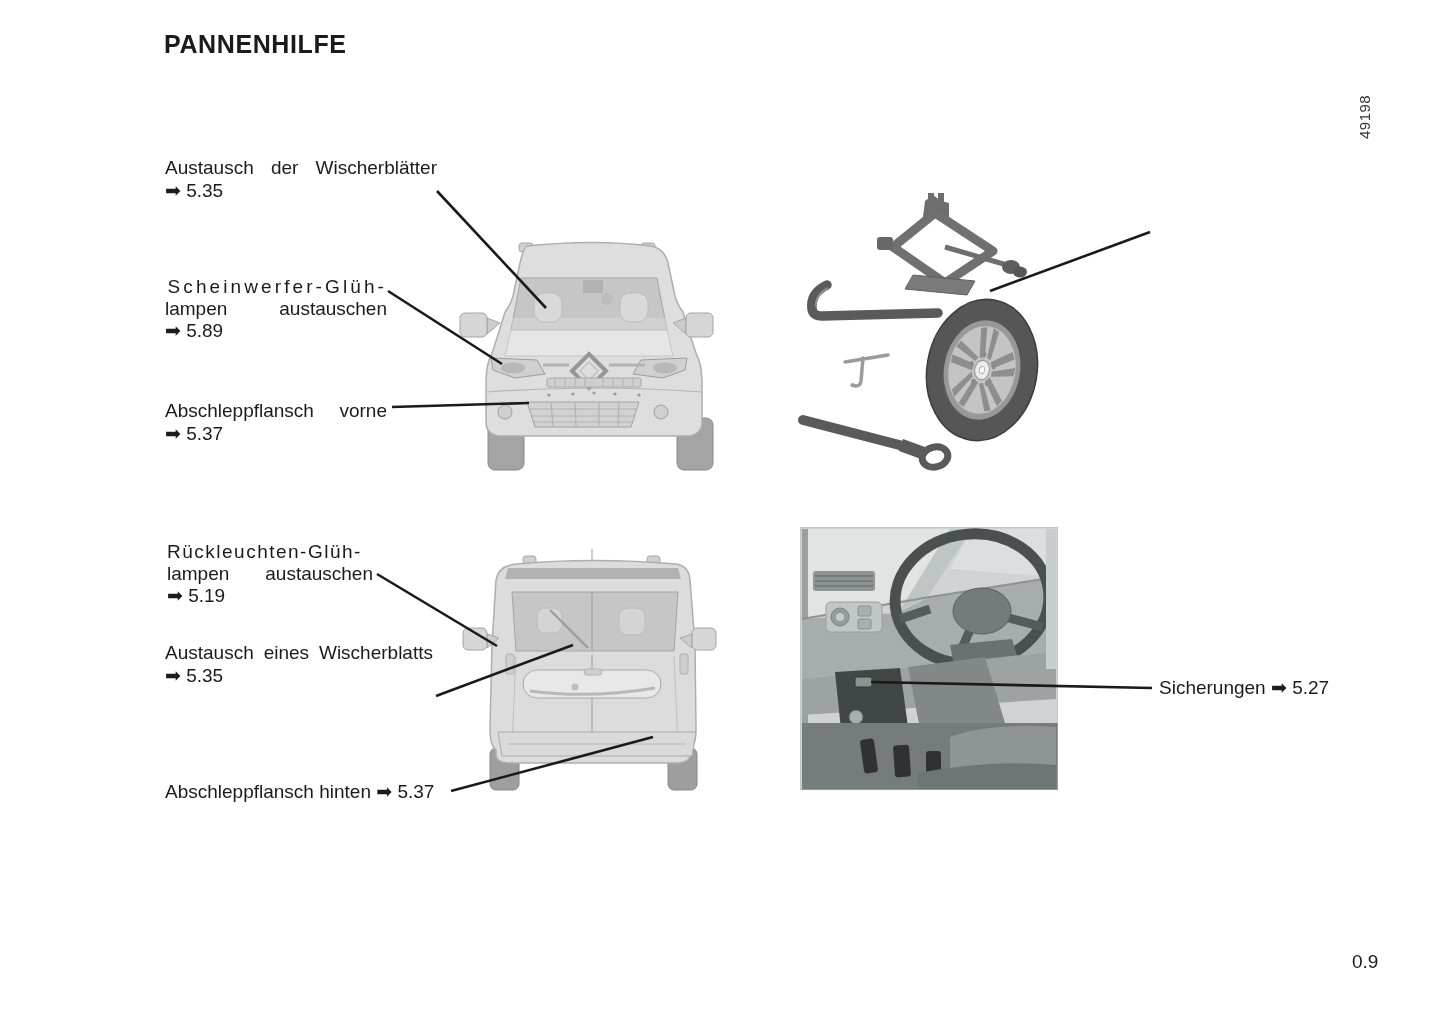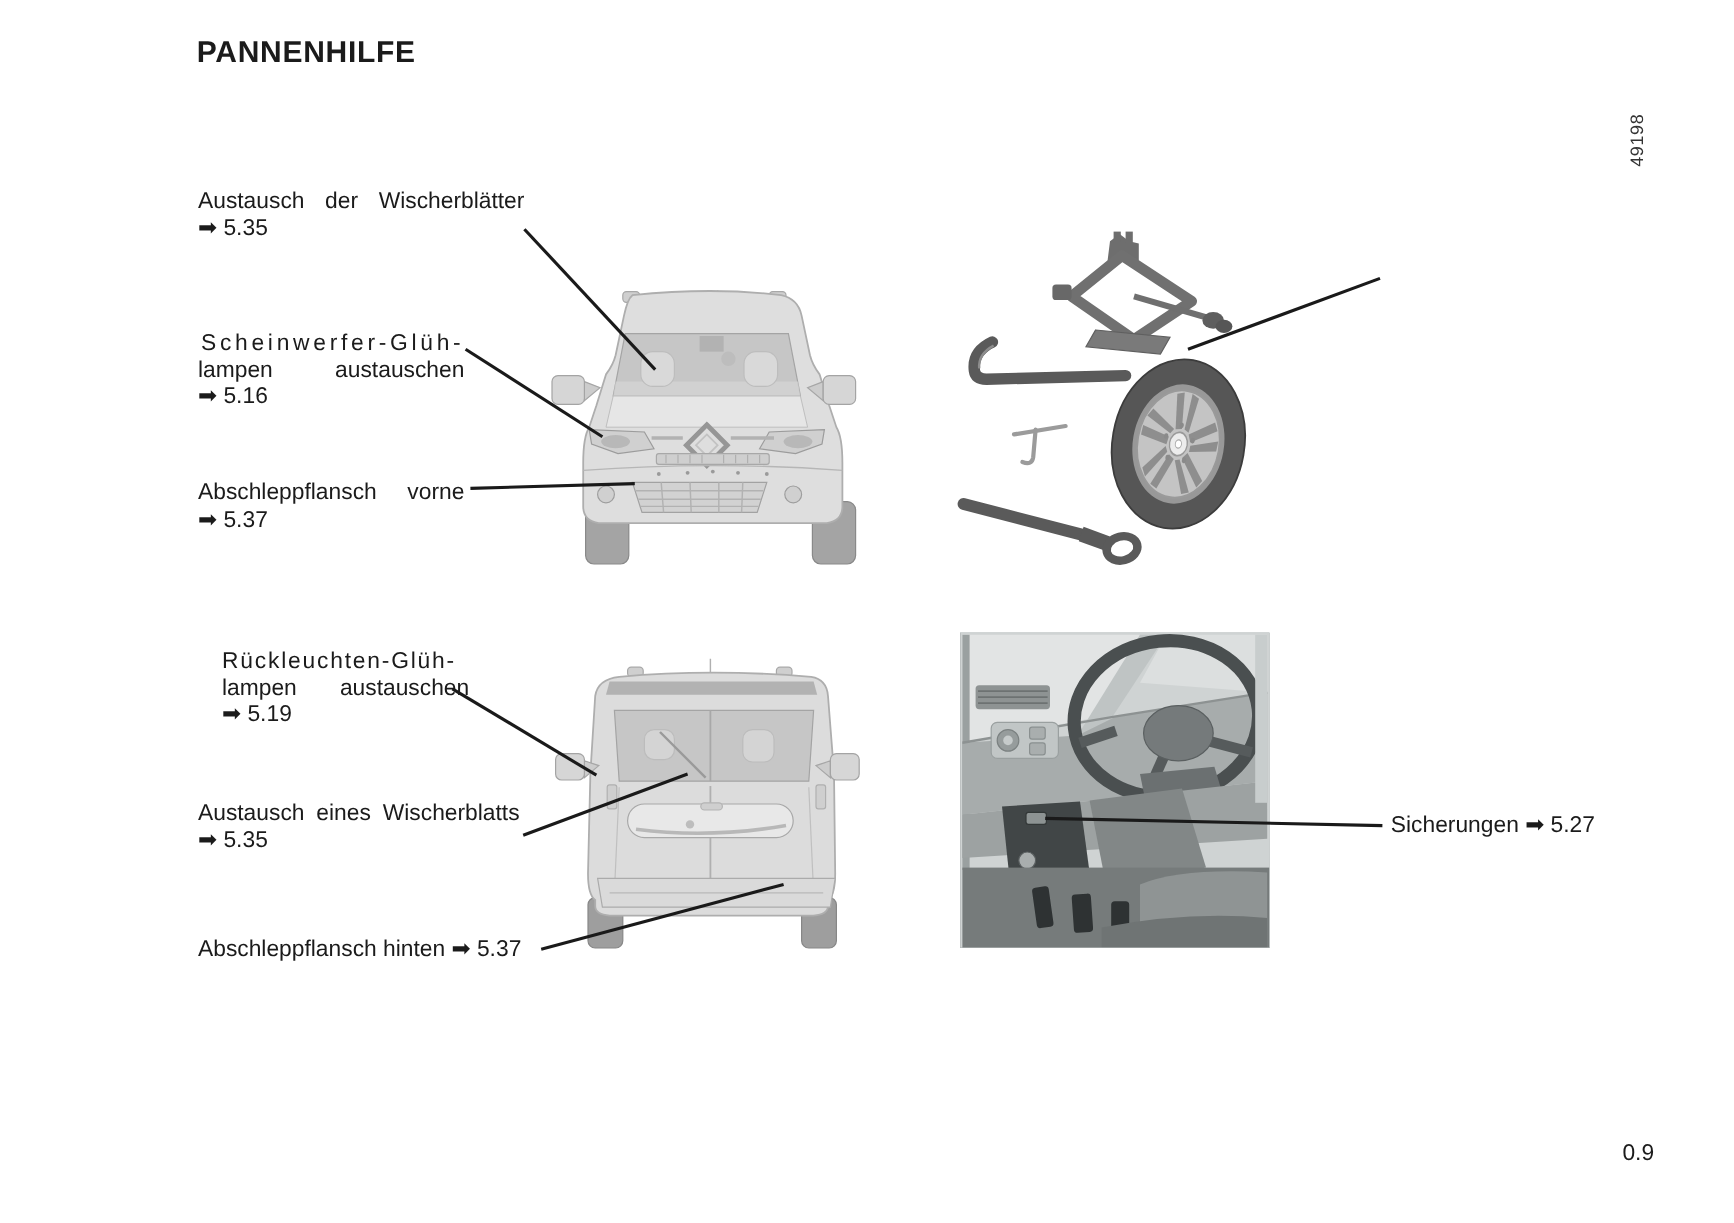--- a/index.html
+++ b/index.html
@@ -35,35 +35,35 @@
   <div class="title">PANNENHILFE</div>
 
   <div class="callout" style="left:165px;top:157px;width:272px;">
     <div class="jl">Austausch der Wischerblätter</div>
     <div class="ref">➡ 5.35</div>
   </div>
 
   <div class="callout" style="left:165px;top:276px;width:222px;">
     <div class="ls3">Scheinwerfer-Glüh-</div>
     <div class="jl">lampen austauschen</div>
-    <div class="ref">➡ 5.16</div>
+    <div class="ref">➡ 5.89</div>
   </div>
 
   <div class="callout" style="left:165px;top:400px;width:222px;">
     <div class="jl">Abschleppflansch vorne</div>
     <div class="ref">➡ 5.37</div>
   </div>
 
-  <div class="callout" style="left:185px;top:541px;width:206px;">
+  <div class="callout" style="left:167px;top:541px;width:206px;">
     <div class="ls15">Rückleuchten-Glüh-</div>
     <div class="jl">lampen austauschen</div>
     <div class="ref">➡ 5.19</div>
   </div>
 
-  <div class="callout" style="left:165px;top:667px;width:268px;">
+  <div class="callout" style="left:165px;top:642px;width:268px;">
     <div class="jl">Austausch eines Wischerblatts</div>
     <div class="ref">➡ 5.35</div>
   </div>
 
   <div class="callout" style="left:165px;top:781px;width:300px;">
     <div>Abschleppflansch hinten ➡ 5.37</div>
   </div>
 
 
   <div class="right-col" style="left:1159px;top:677px;width:230px;">

